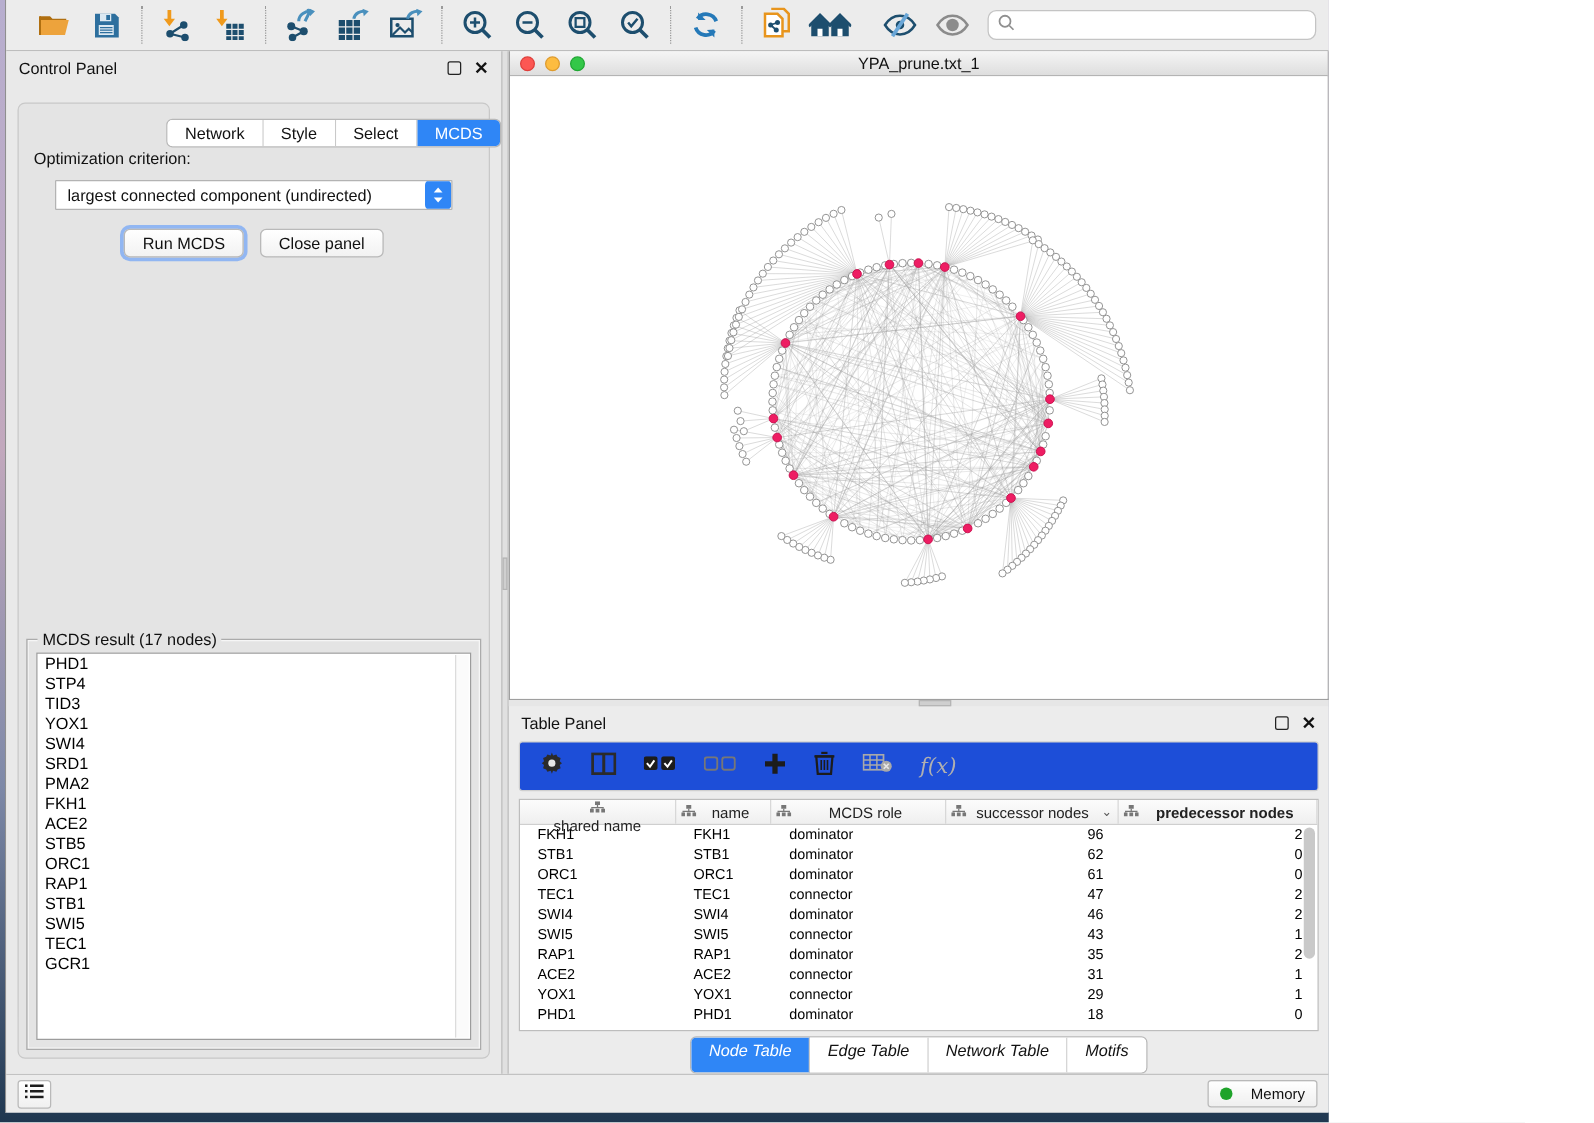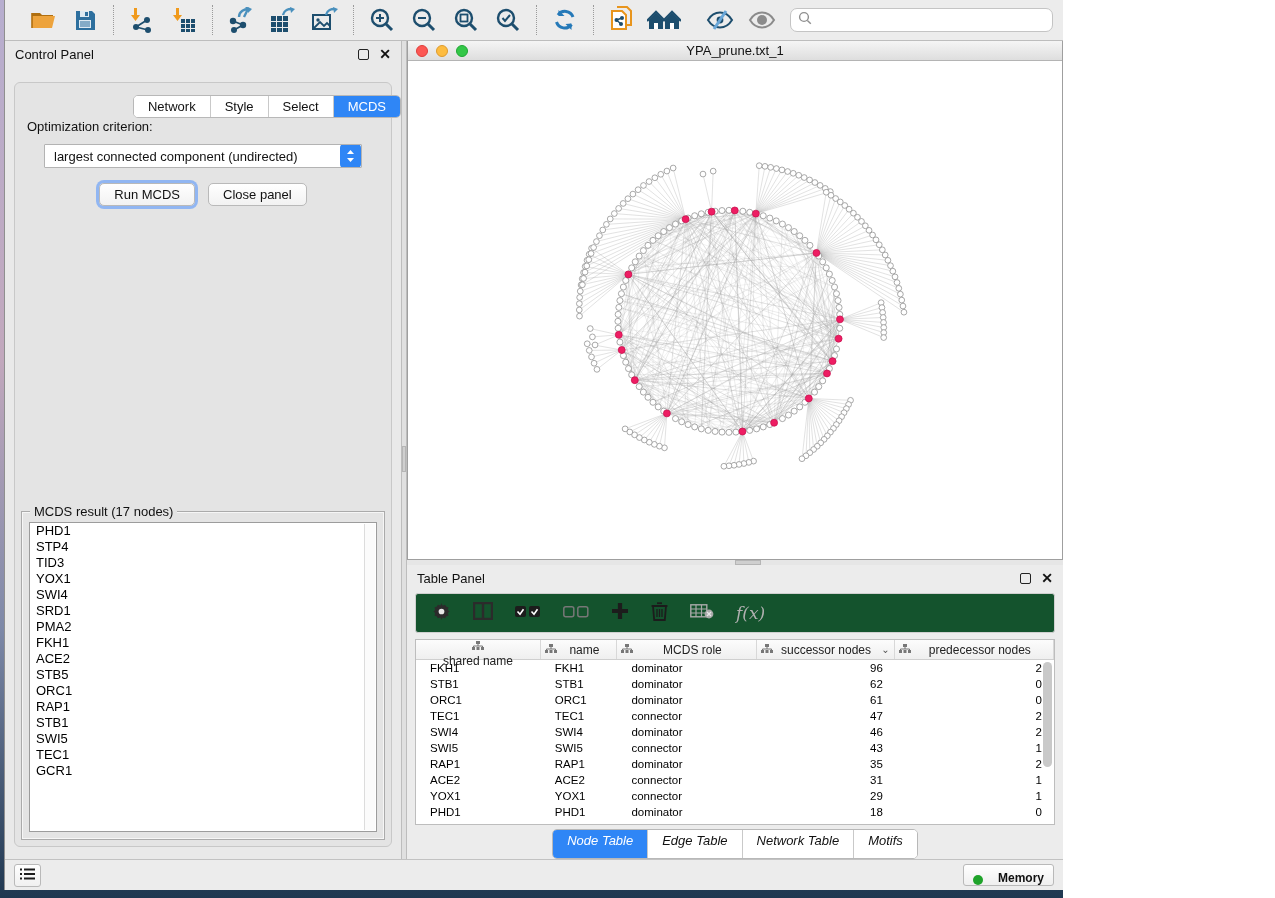--- a/index.html
+++ b/index.html
@@ -75,21 +75,21 @@
   .net-canvas { flex:1; background:#fff; position:relative; overflow:hidden; }
   .net-canvas svg { position:absolute; inset:0; }
 
   
   .hsplit { height:5px; background:#e6e6e6; position:relative; }
   .hsplit .grip { position:absolute; left:50%; top:0; width:26px; height:5px; background:#cfcfcf; border:1px solid #b5b5b5; }
 
   
   .tpanel { flex:1; background:#ececec; display:flex; flex-direction:column; min-height:0; }
   .tp-head { height:26px; display:flex; align-items:center; padding:0 10px; font-size:13px; color:#111; }
-  .tp-toolbar { height:40px; background:#14532d; border:1px solid #cfcfcf; margin:2px 8px 0; border-radius:3px;
+  .tp-toolbar { height:40px; background:#1d4ed8; border:1px solid #cfcfcf; margin:2px 8px 0; border-radius:3px;
     display:flex; align-items:center; gap:22px; padding:0 16px; }
   .tp-tool { display:flex; align-items:center; justify-content:center; cursor:default; }
   .fx { font-family:"DejaVu Serif", serif; font-style:italic; font-size:17px; color:#b0b0b0; }
   .tablewrap { flex:1; margin:6px 8px 4px; background:#fff; border:1px solid #bdbdbd; position:relative; overflow:hidden; }
   .thead { display:flex; height:20px; background:linear-gradient(#fcfcfc,#efefef); border-bottom:1px solid #cfcfcf; }
   .th { display:flex; align-items:center; font-size:12px; color:#222; border-right:1px solid #d8d8d8; padding:0 4px; position:relative; }
   .th .lbl { flex:1; text-align:center; }
   .th .sort { font-size:10px; color:#555; margin-left:2px; }
   .trow { display:flex; height:16px; font-size:11.5px; color:#000; align-items:center; }
   .td { padding:0 10px 0 14px; white-space:nowrap; overflow:hidden; }
@@ -97,21 +97,21 @@
   .tscroll { position:absolute; top:22px; right:2px; bottom:4px; width:11px; }
   .tscroll .thumb { position:absolute; top:0; right:0; width:9px; height:105px; background:#c9c9c9; border-radius:5px; }
   .tp-tabs { height:30px; display:flex; justify-content:center; flex:0 0 auto;font-style:italic; }
 
   
   .statusbar { height:31px; border-top:1px solid #c2c2c2; background:#ececec; display:flex; align-items:center;
     padding:0 9px; flex:0 0 auto; }
   .list-btn { width:27px; height:23px; background:linear-gradient(#fff,#f0f0f0); border:1px solid #b9b9b9;
     border-radius:3px; display:flex; align-items:center; justify-content:center; }
   .memory-btn { margin-left:auto; height:22px; background:linear-gradient(#fff,#efefef); border:1px solid #b9b9b9;
-    border-radius:3px; display:flex; align-items:flex-end; gap:15px; padding:0 9px; font-size:12px; color:#111;font-weight:bold; }
+    border-radius:3px; display:flex; align-items:center; gap:15px; padding:0 9px; font-size:12px; color:#111; }
   .memdot { width:10px; height:10px; border-radius:50%; background:#1fa32a; }
 </style>
 </head>
 <body>
 
 <div class="desktop">
 <div class="app">
 
   <div class="toolbar">
     <div class="tgroup">
@@ -1193,21 +1193,21 @@
                   <span><svg width="12" height="10" viewBox="0 0 12 10" style="flex:0 0 auto">
                       <rect x="4" y="0" width="4" height="3" fill="#777"></rect>
                       <rect x="0" y="6" width="3" height="3" fill="#777"></rect>
                       <rect x="4.5" y="6" width="3" height="3" fill="#777"></rect>
                       <rect x="9" y="6" width="3" height="3" fill="#777"></rect>
                       <path d="M6 3v2M1.5 6V5h9v1" stroke="#777" fill="none"></path>
                     </svg></span>
                   <span class="lbl">successor nodes</span>
                   <span class="sort">⌄</span>
                 </div>
-                <div class="th" style="width: 170px;">
+                <div class="th" style="width: 170px; font-weight: bold;">
                   <span><svg width="12" height="10" viewBox="0 0 12 10" style="flex:0 0 auto">
                       <rect x="4" y="0" width="4" height="3" fill="#777"></rect>
                       <rect x="0" y="6" width="3" height="3" fill="#777"></rect>
                       <rect x="4.5" y="6" width="3" height="3" fill="#777"></rect>
                       <rect x="9" y="6" width="3" height="3" fill="#777"></rect>
                       <path d="M6 3v2M1.5 6V5h9v1" stroke="#777" fill="none"></path>
                     </svg></span>
                   <span class="lbl">predecessor nodes</span>
                 </div>
               </div>

